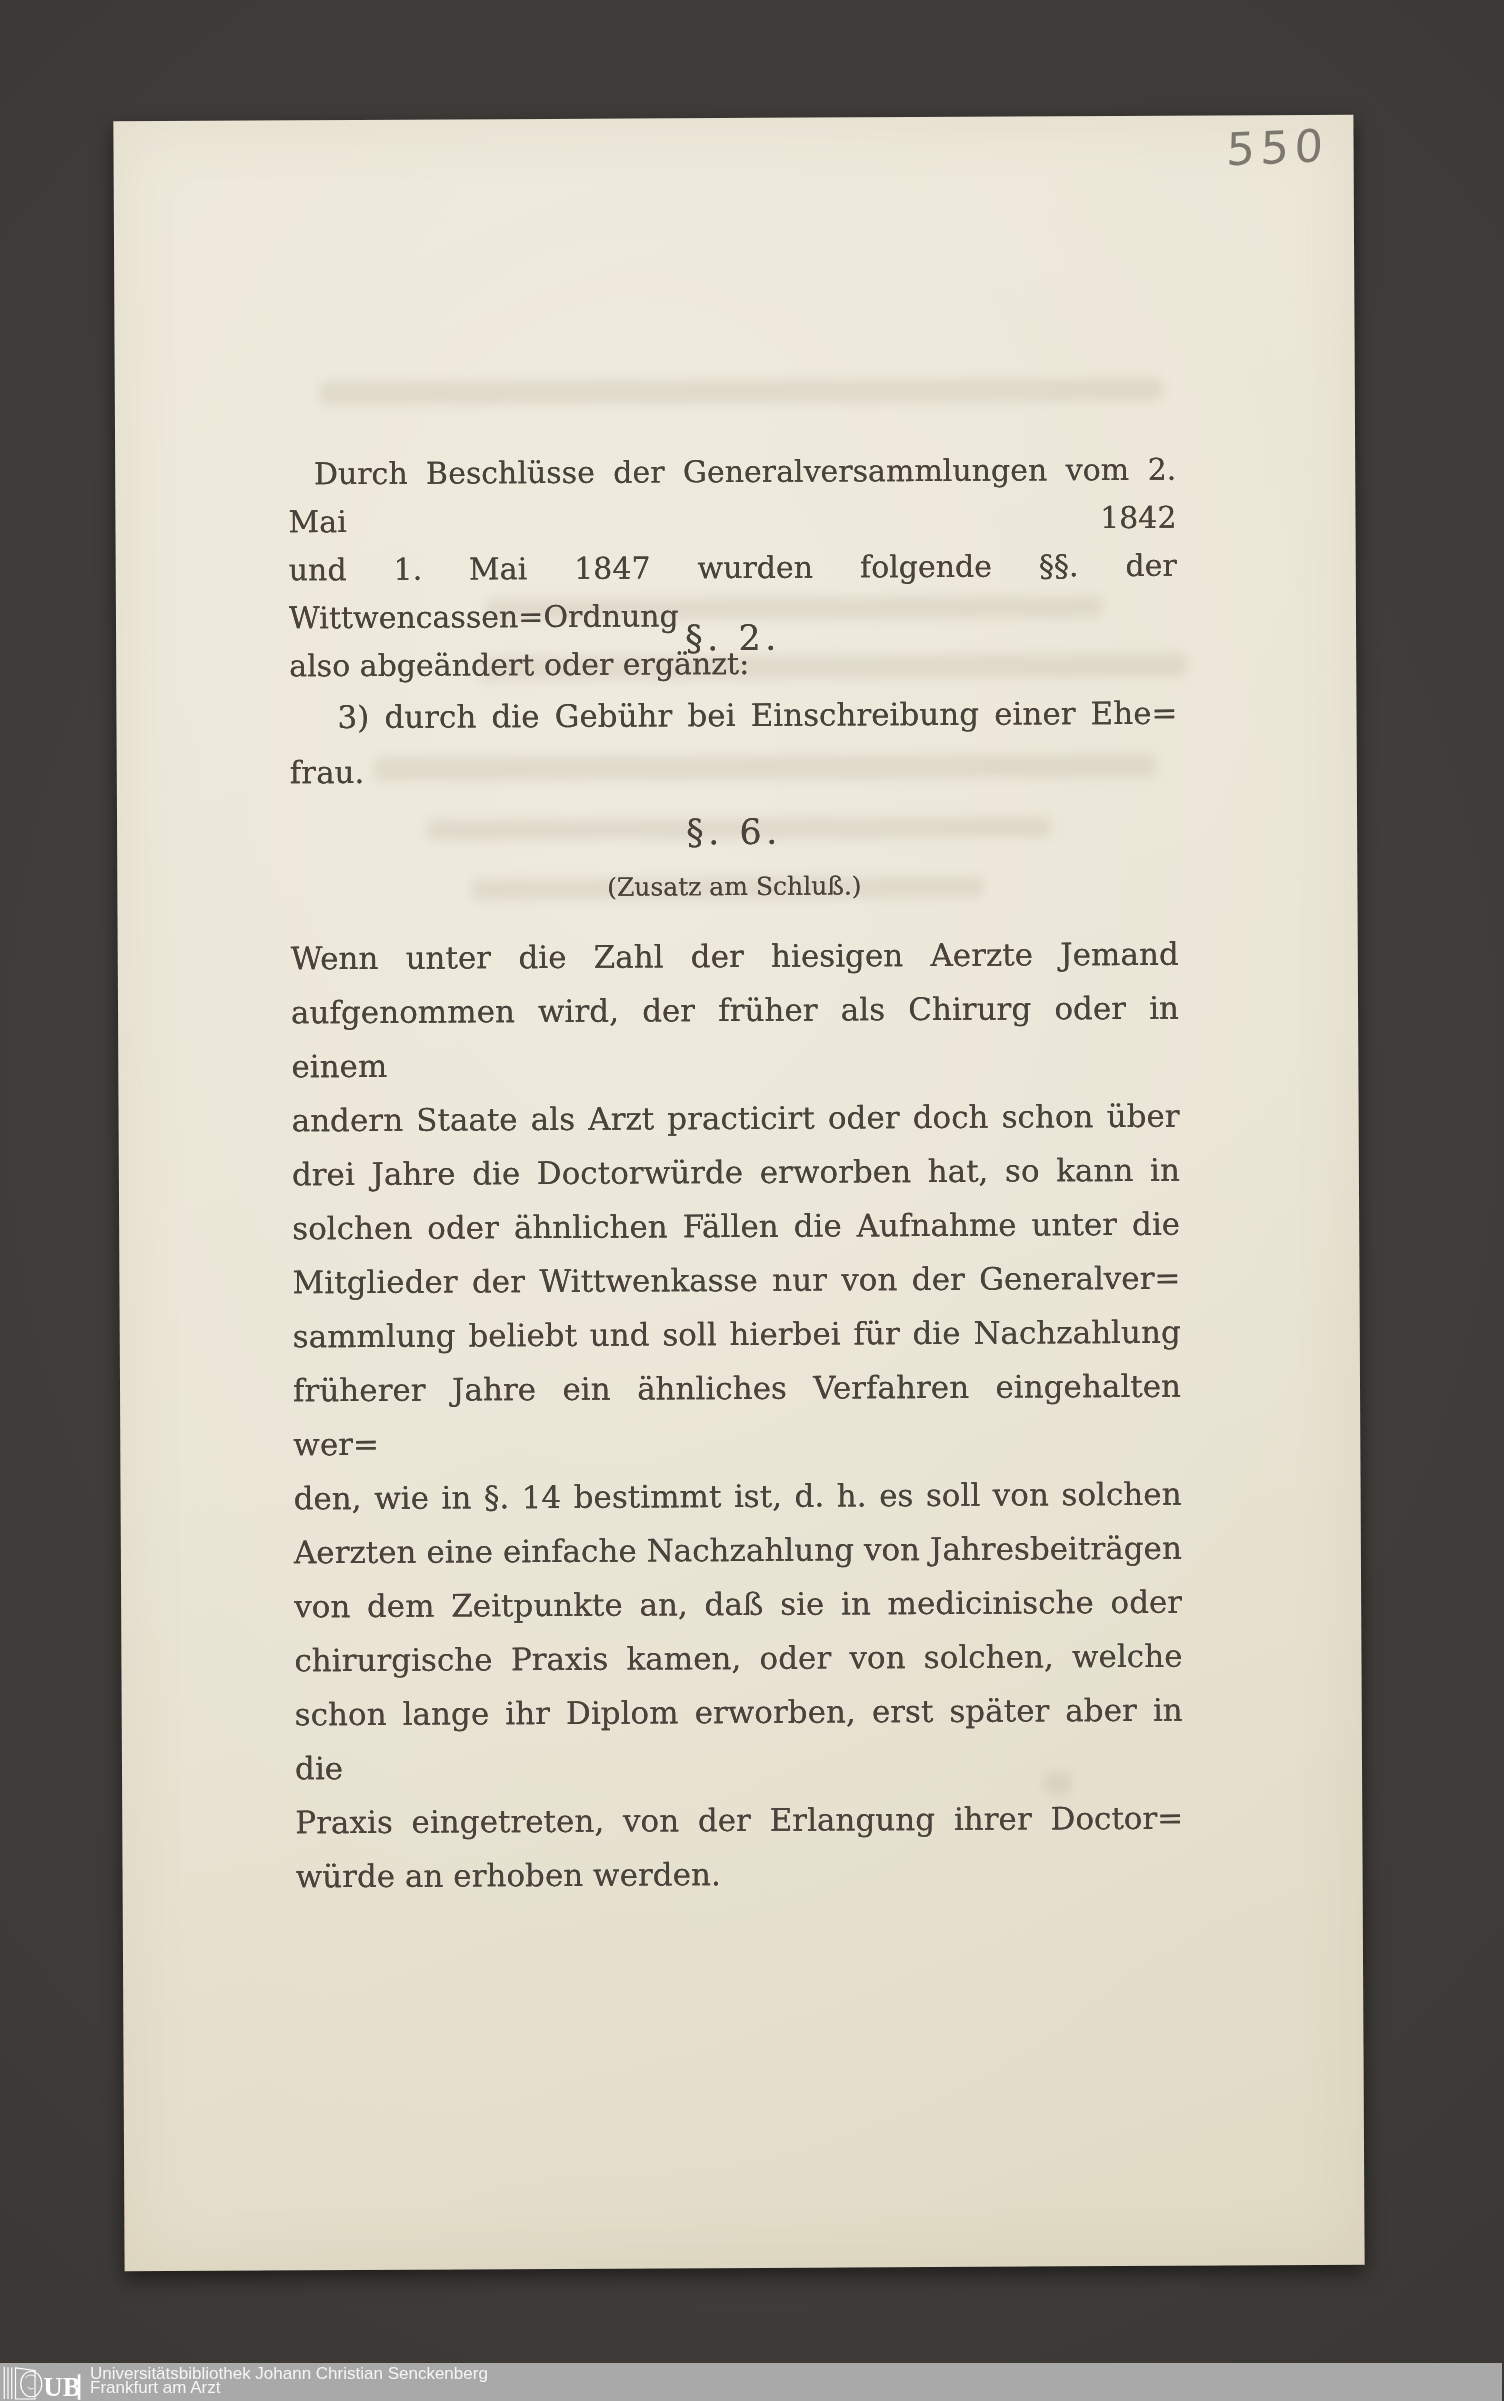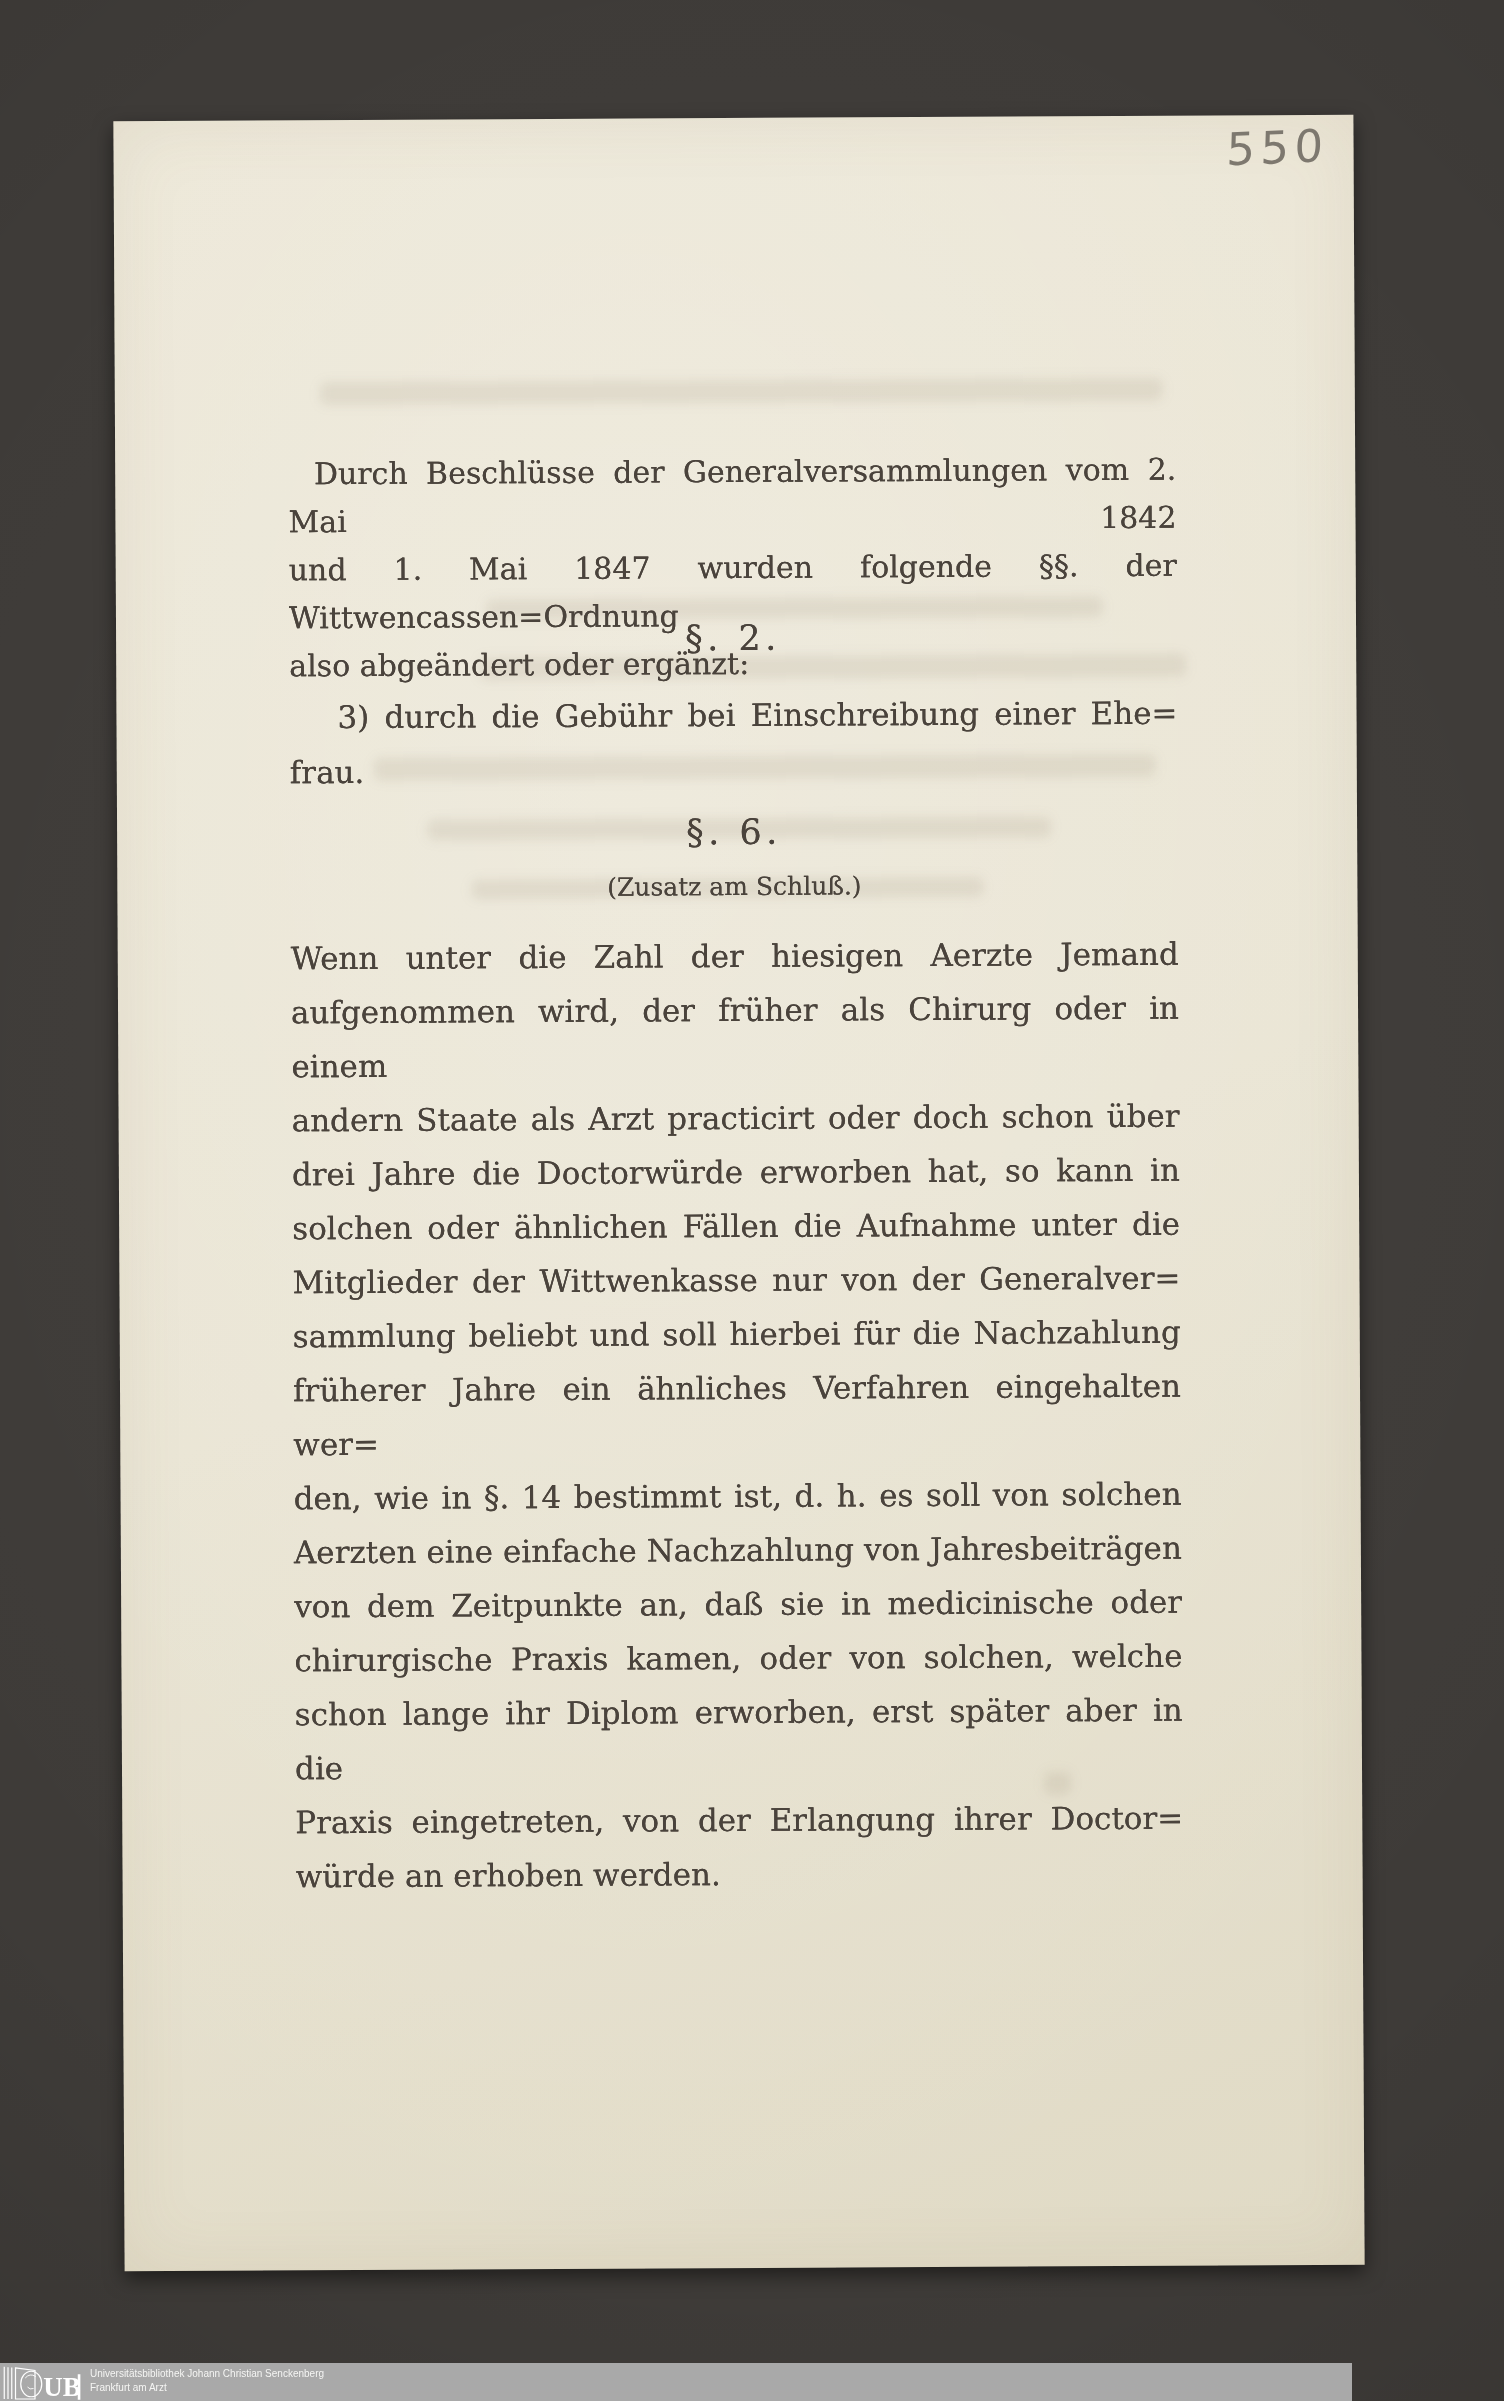--- a/index.html
+++ b/index.html
@@ -51,27 +51,27 @@
     text-shadow:0 0 0.6px currentColor;}
   .heading-2{top:500px;}
   .item{top:570px;font-size:31px;line-height:55px;}
   .item > div:first-child{text-indent:48px;}
   .heading-6{top:694px;}
   .subheading{position:absolute;left:173px;top:754px;width:888px;
     text-align:center;font-size:25px;color:var(--ink);
     text-shadow:0 0 0.5px currentColor;}
   .bodytext{top:811px;font-size:31px;line-height:54px;}
   .footer-bar{
-    position:absolute;left:0;bottom:0;width:1352px;height:38px;
+    position:absolute;left:0;bottom:0;width:1502px;height:38px;
     background:var(--footer_bar);
   }
   .footer-logo{position:absolute;left:1.5px;top:1.5px;}
   .footer-text{
     position:absolute;left:90px;top:3.8px;
-    font-family:"Liberation Sans",sans-serif;font-size:10px;line-height:14.3px;
+    font-family:"Liberation Sans",sans-serif;font-size:17px;line-height:14.3px;
     color:var(--footer_text);
   }
 </style>
 </head>
 <body>
 
 <div class="stage">
 
   <div class="paper">
 

